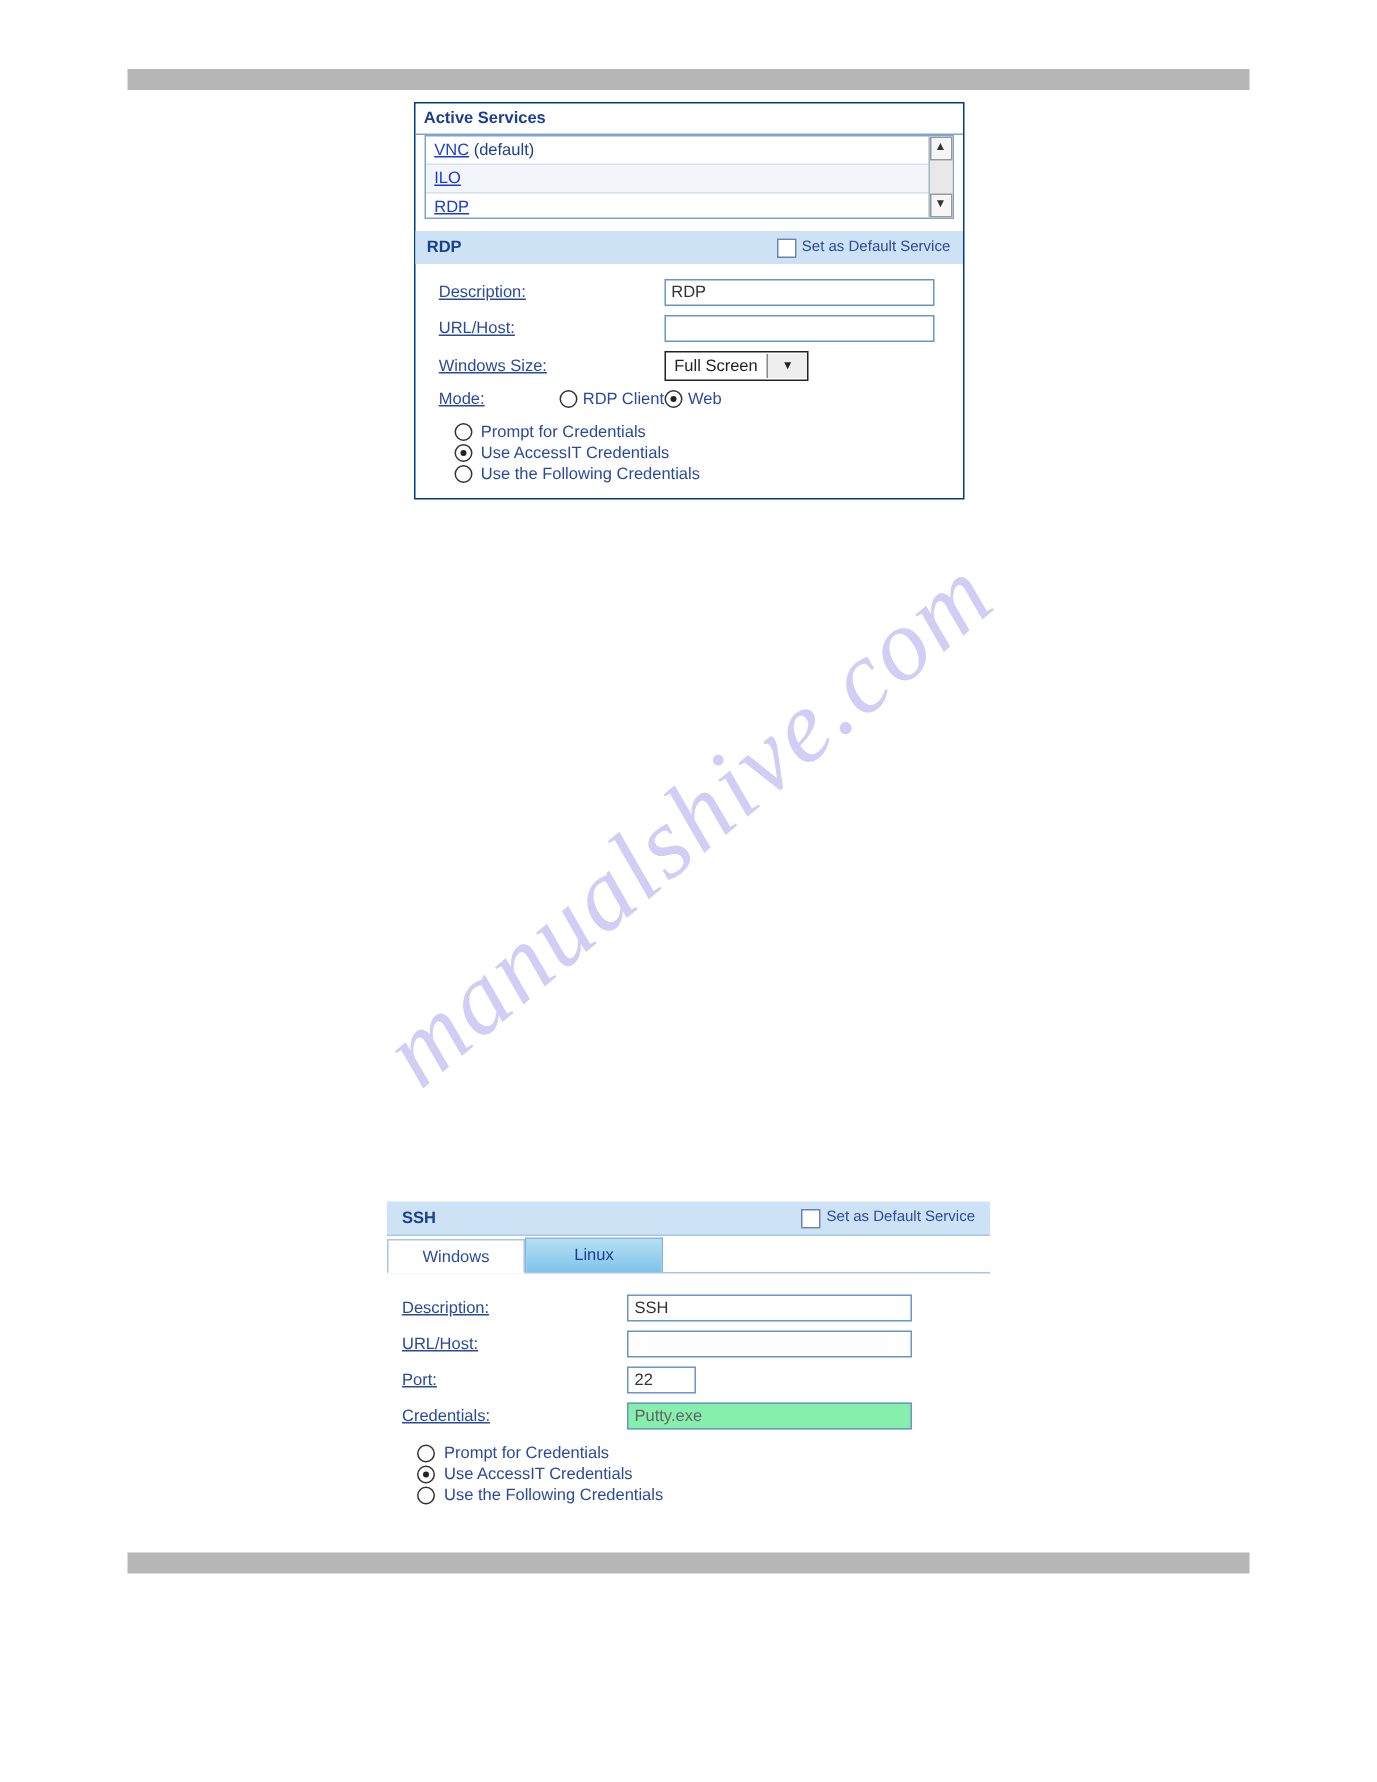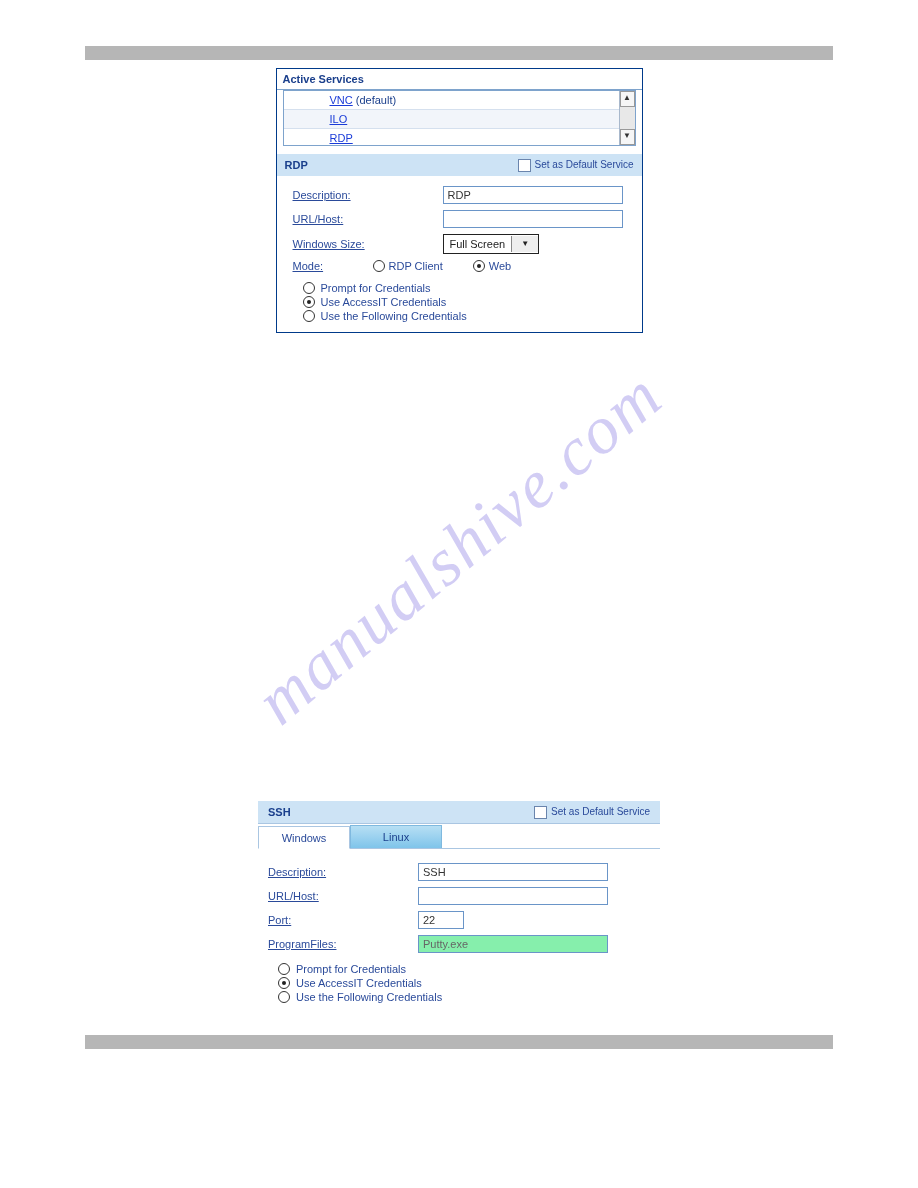--- a/index.html
+++ b/index.html
@@ -65,21 +65,21 @@
   }
   .listbox-row {
     height: 18px;
     line-height: 18px;
     padding-left: 6px;
     border-bottom: 1px solid #d5e0ee;
     font-size: 11px;
   }
   .listbox-row:last-child { border-bottom: none; }
   .listbox-row.alt { background: #f2f5fa; }
-  .u { color: #1a3bd8; text-decoration: underline; margin-left: 40px; }
+  .u { color: #1a3bd8; text-decoration: underline; }
   .def { color: #1a3f8c; text-decoration: none; }
   .lb-scroll {
     width: 15px;
     background: #e8e8e8;
     border-left: 1px solid #a8b8cc;
     display: flex;
     flex-direction: column;
     justify-content: space-between;
   }
   .sb-btn {
@@ -158,21 +158,20 @@
     height: 16px;
     background: #eee;
     border-left: 1px solid #888;
     text-align: center;
     font-size: 8px;
     line-height: 16px;
   }
   .radio-row {
     display: flex;
     align-items: center;
-    gap: 30px;
     font-size: 11px;
     color: #2a4a9a;
   }
   .radio-opt {
     display: flex;
     align-items: center;
     gap: 4px;
   }
   .rad {
     width: 10px;
@@ -362,21 +361,21 @@
       </div>
       <div class="frow">
         <span class="lbl">URL/Host:</span>
         <input class="tinput" style="width: 180px;" value="">
       </div>
       <div class="frow">
         <span class="lbl">Port:</span>
         <input class="tinput" style="width: 36px;" value="22">
       </div>
       <div class="frow">
-        <span class="lbl">ProgramFiles:</span>
+        <span class="lbl">Credentials:</span>
         <input class="tinput ro" style="width: 180px;" readonly="" value="Putty.exe">
       </div>
       <div class="cred-block">
         <div class="cred-opt">
           <span class="rad"></span>
           <span>Prompt for Credentials</span>
         </div>
         <div class="cred-opt">
           <span class="rad on"></span>
           <span>Use AccessIT Credentials</span>

